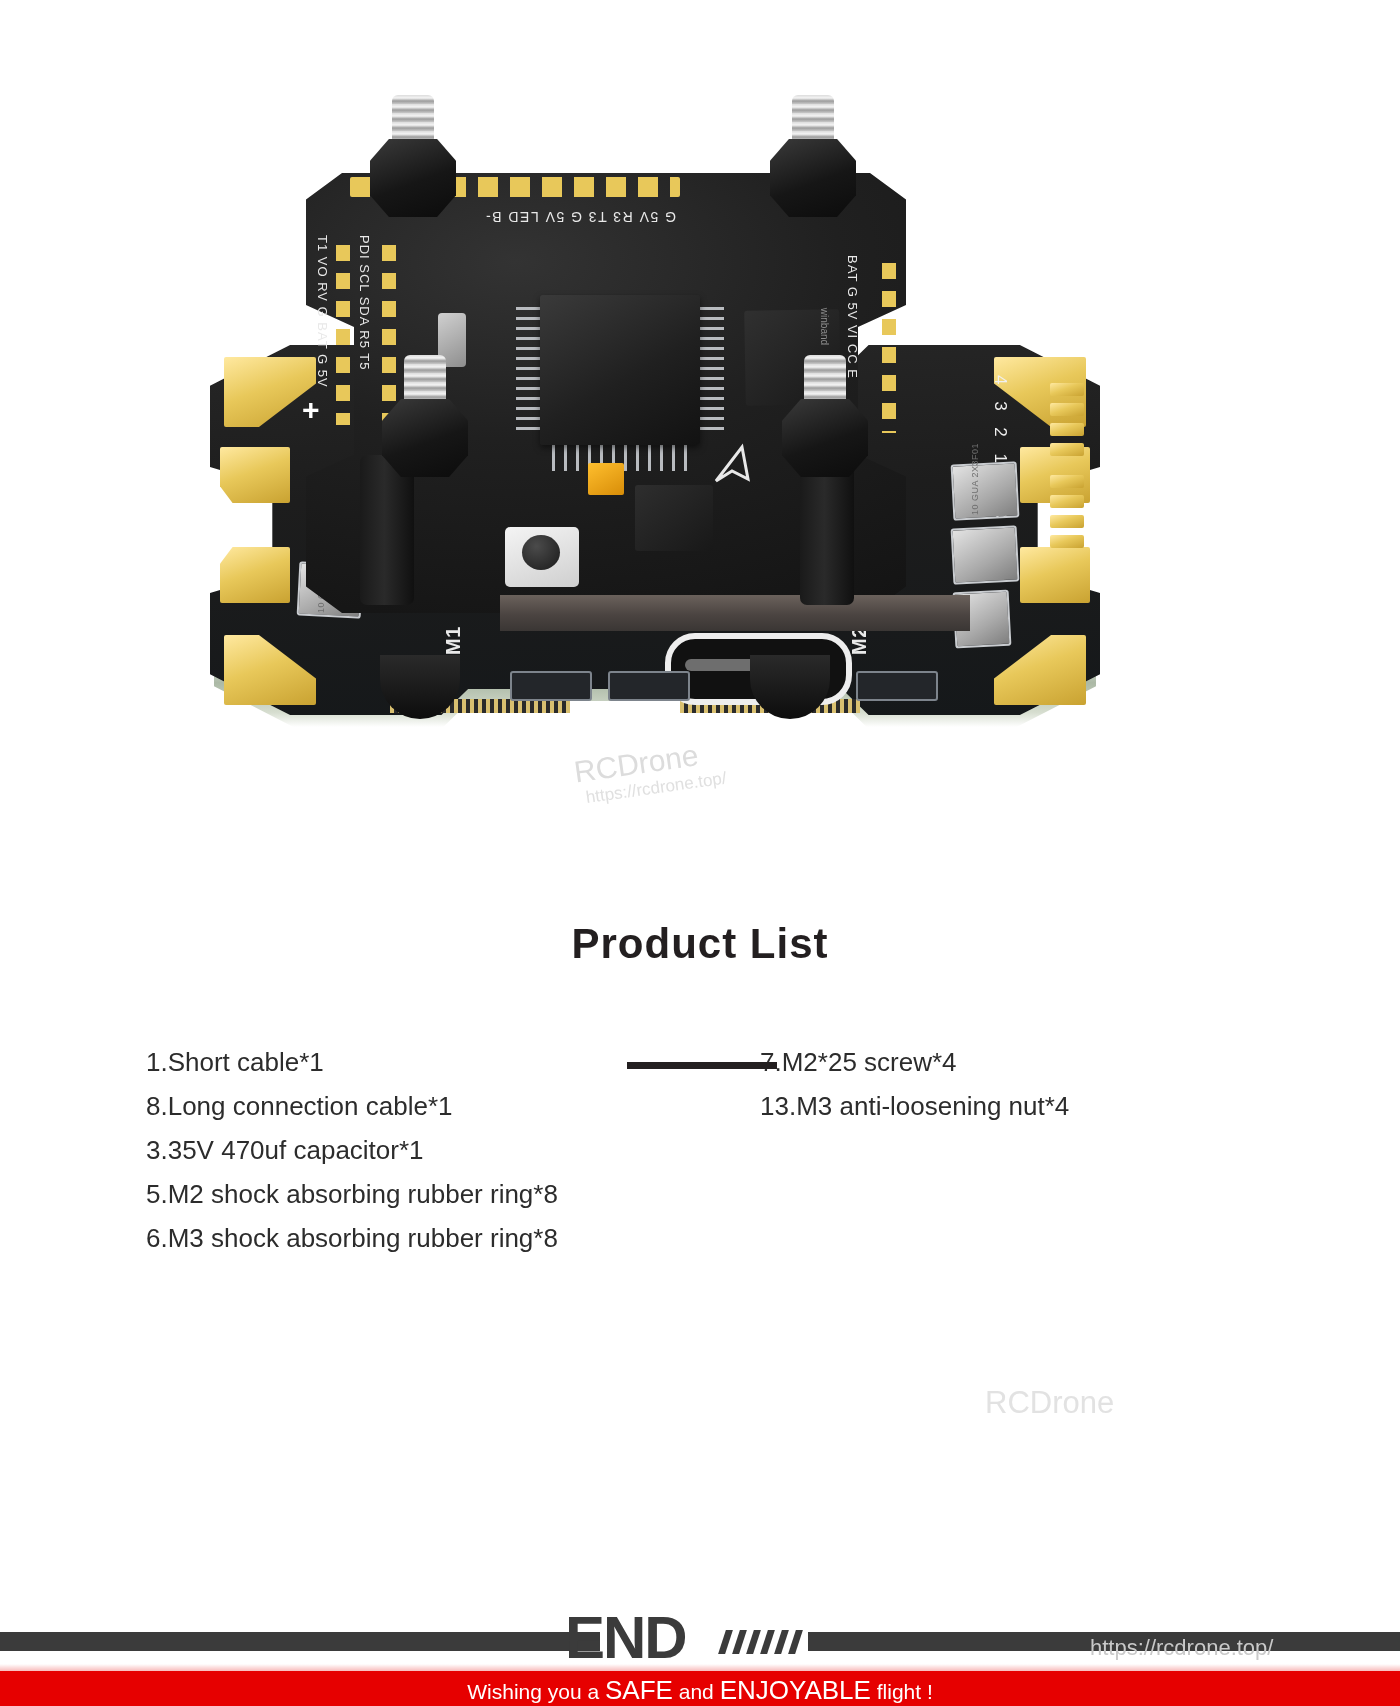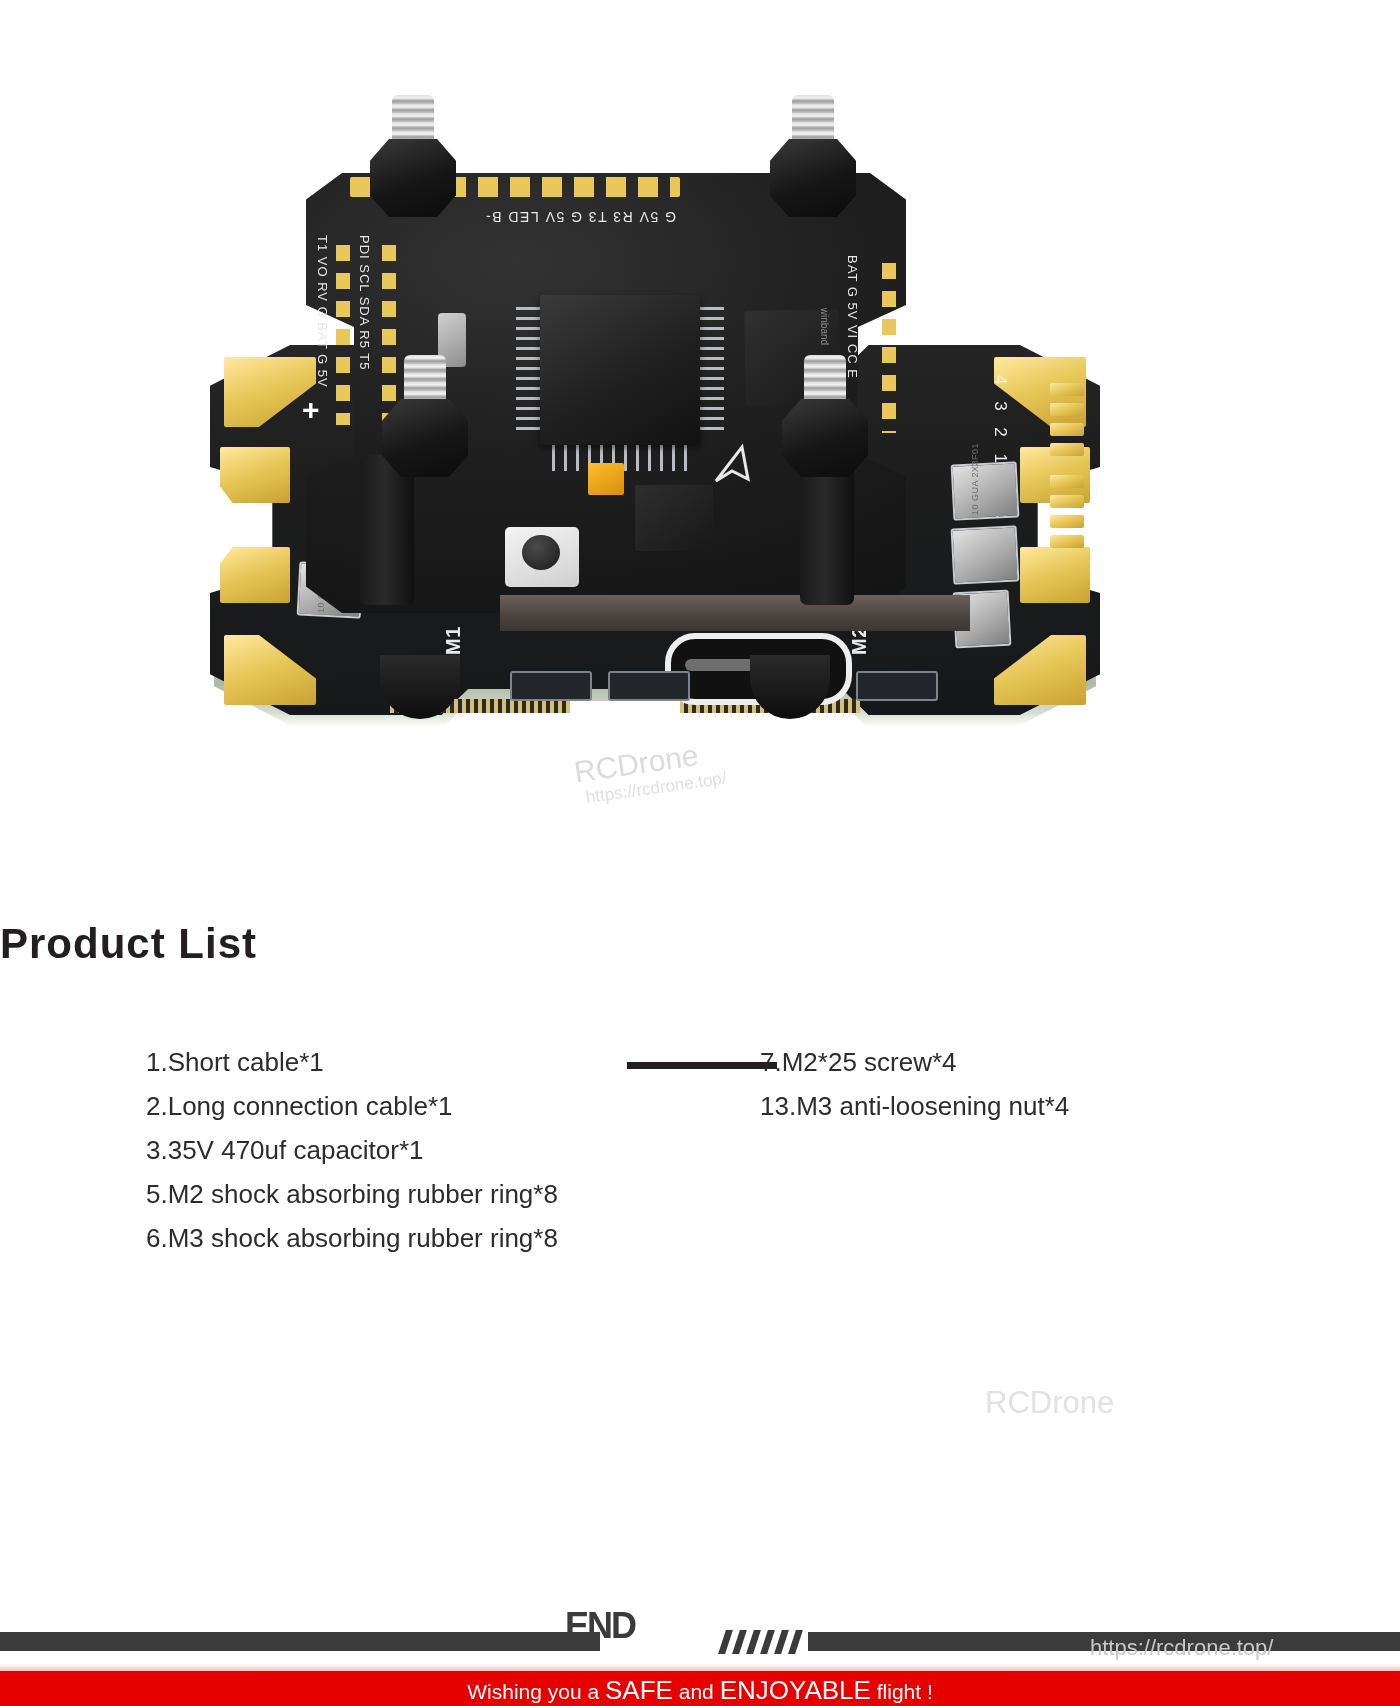--- a/index.html
+++ b/index.html
@@ -260,21 +260,21 @@
   }
 
   
   #list-section {
     position: absolute;
     left: 0;
     top: 920px;
     width: 1400px;
   }
   #product-title-wrap {
-    text-align: left;
+    text-align: center;
     position: relative;
     height: 80px;
   }
   #product-title {
     font-size: 42px;
     font-weight: 700;
     color: #231f20;
     letter-spacing: 1px;
     display: inline-block;
     position: relative;
@@ -328,21 +328,21 @@
     left: 808px;
     top: 36px;
     width: 592px;
     height: 19px;
     background: #3b3b3b;
   }
   #end-word {
     position: absolute;
     left: 565px;
     top: 12px;
-    font-size: 36px;
+    font-size: 60px;
     font-weight: 800;
     color: #3b3b3b;
     letter-spacing: -2px;
     font-family: "Liberation Sans", sans-serif;
     line-height: 1;
   }
   #end-streaks {
     position: absolute;
     left: 722px;
     top: 34px;
@@ -541,21 +541,21 @@
 </div>
 
 <div id="list-section">
   <div id="product-title-wrap">
     <span id="product-title">Product List</span>
   </div>
 
   <div id="list-columns">
     <div class="list-col left">
       <div class="list-item">1.Short cable*1</div>
-      <div class="list-item">2.Long connection cable*1</div>
+      <div class="list-item">8.Long connection cable*1</div>
       <div class="list-item">3.35V 470uf capacitor*1</div>
       <div class="list-item">5.M2 shock absorbing rubber ring*8</div>
       <div class="list-item">6.M3 shock absorbing rubber ring*8</div>
     </div>
     <div class="list-col right">
       <div class="list-item">7.M2*25 screw*4</div>
       <div class="list-item">13.M3 anti-loosening nut*4</div>
     </div>
   </div>
 </div>

